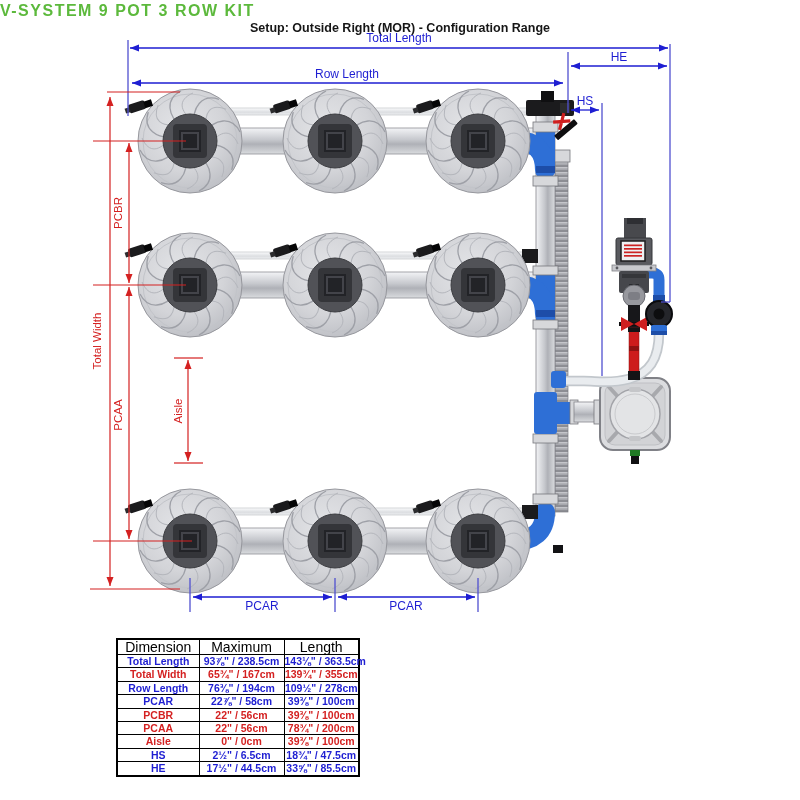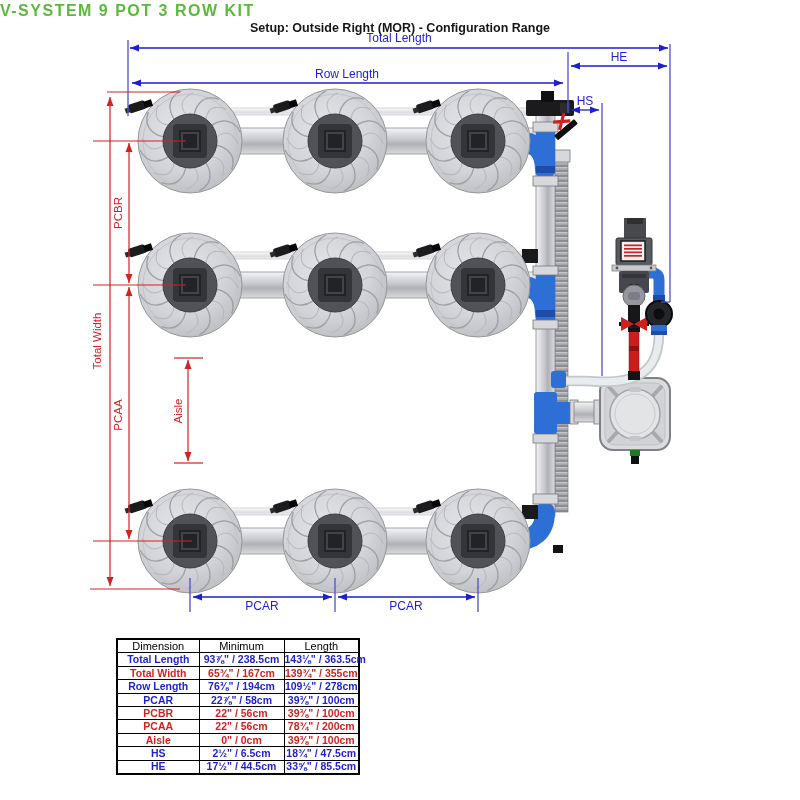--- a/index.html
+++ b/index.html
@@ -17,21 +17,21 @@
   .el{stroke:var(--ext-blue,#5050d0);stroke-width:1.3;fill:none;}
   .fill-blue{fill:var(--pipe-blue,#2e6fd6);}
   .stroke-blue{stroke:var(--pipe-blue,#2e6fd6);}
   #mb path{fill:var(--dim-blue,#1e1ed2);}
   #mr path{fill:var(--dim-red,#d42121);}
   table.dim-table{position:absolute;left:116px;top:638px;width:242px;border-collapse:collapse;
         table-layout:fixed;border:2.5px solid #000;}
   .dim-table th,.dim-table td{border:1.5px solid #000;text-align:center;vertical-align:middle;
         padding:0;height:12.4px;font-size:10.5px;line-height:1;white-space:nowrap;
         font-family:"Liberation Sans","DejaVu Sans",sans-serif;}
-  .dim-table th{font-weight:normal;font-size:11px;color:#000;}
+  .dim-table th{font-weight:normal;font-size:14px;color:#000;}
   .dim-table tbody td{font-weight:bold;}
   tr.c-blue td{color:var(--dim-blue,#1e1ed2);}
   tr.c-red td{color:var(--dim-red,#d42121);}
 </style>
 </head>
 <body>
 
 <div class="title">V-SYSTEM 9 POT 3 ROW KIT</div>
 <div class="subtitle">Setup: Outside Right (MOR) - Configuration Range</div>
 
@@ -263,21 +263,21 @@
 
 <table class="dim-table">
   <colgroup>
       <col style="width:82px">
       <col style="width:85px">
       <col style="width:75px">
     </colgroup>
   <thead>
     <tr>
       <th>Dimension</th>
-      <th>Minimum</th>
+      <th>Maximum</th>
       <th>Length</th>
     </tr>
   </thead>
   <tbody>
     <tr class="c-blue">
         <td>Total Length</td>
         <td>93⅞" / 238.5cm</td>
         <td>143⅛" / 363.5cm</td>
       </tr>
     <tr class="c-red">

